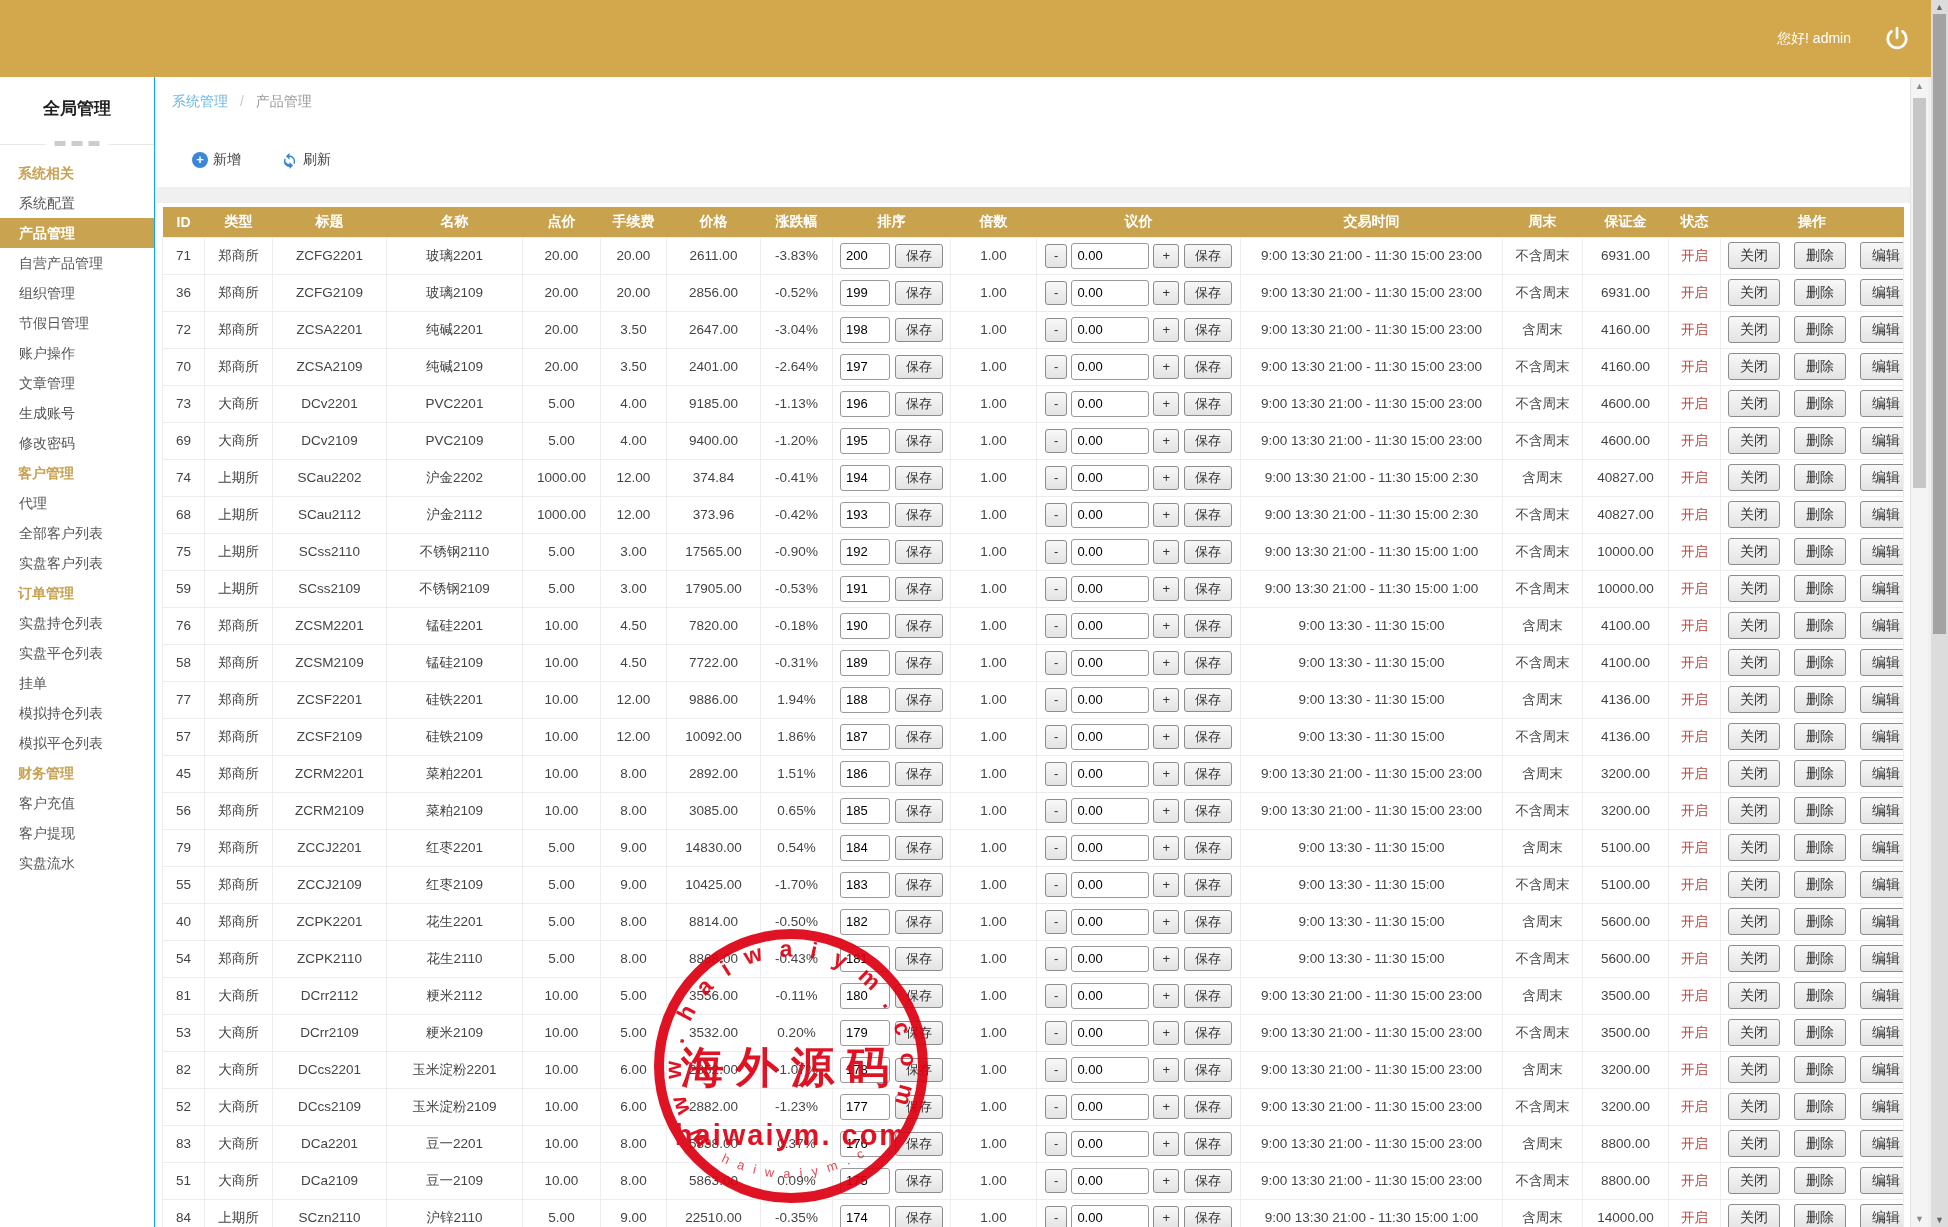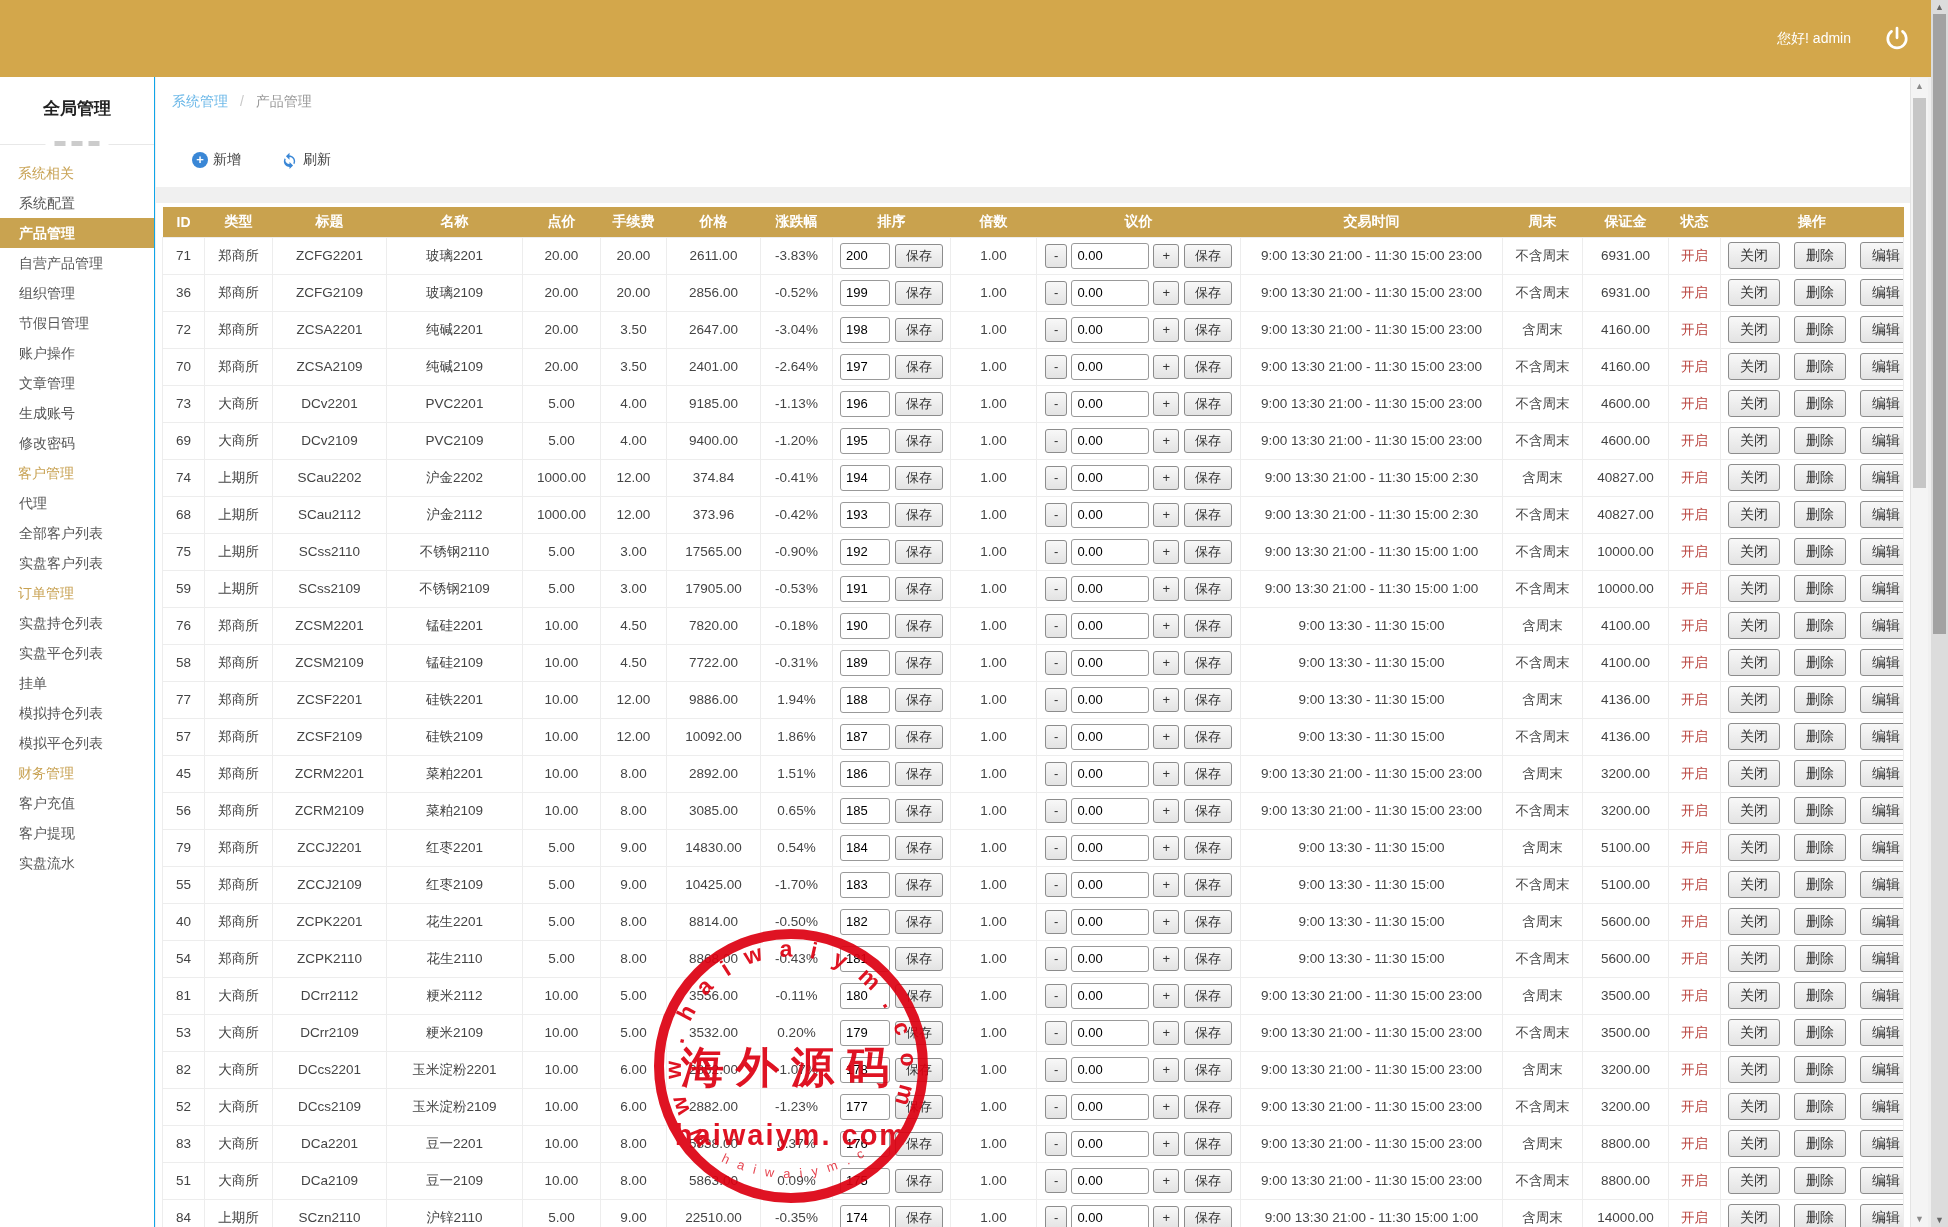--- a/index.html
+++ b/index.html
@@ -15,21 +15,21 @@
   .topbar .greeting { position:absolute; right:80px; top:30px; color:#fff; font-size:14px; }
   .topbar .power { position:absolute; right:20px; top:25px; width:28px; height:28px; cursor:pointer; }
   
   .sidebar { position:absolute; left:0; top:77px; width:155px; height:1150px; background:#fff; border-right:1px solid #0ea5e9; z-index:4; }
   .sidebar-title { margin-top:20px; text-align:center; font-size:17px; font-weight:bold; color:#222; }
   .sidebar-divider { position:relative; margin-top:20px; height:10px; }
   .sidebar-divider .line { position:absolute; left:0; right:0; top:4px; border-top:1px solid #e8e8e8; }
   .sidebar-divider .bars { position:absolute; left:50%; top:1px; transform:translateX(-50%); background:#fff; padding:0 6px; font-size:0; }
   .sidebar-divider .bars i { display:inline-block; width:11px; height:5px; background:#ccc; margin:0 3px; }
   .side-nav { margin-top:8px; }
-  .side-section { height:30px; line-height:30px; padding-left:18px; font-size:14px; font-weight:normal; color:#c8a253; }
+  .side-section { height:30px; line-height:30px; padding-left:18px; font-size:14px; font-weight:bold; color:#c8a253; }
   .side-item { height:30px; line-height:30px; padding-left:19px; font-size:14px; color:#555; cursor:pointer; }
   .side-item.active { background:#c9a350; color:#fff; font-weight:bold; }
   
   .main { position:absolute; left:156px; top:77px; width:1754px; height:1150px; }
   .card-top { position:relative; background:#fff; height:110px;text-decoration:underline; }
   .breadcrumb { position:absolute; left:16px; top:16px; font-size:14px; }
   .breadcrumb .parent { color:#6cb8e8; cursor:pointer; text-decoration:none; }
   .breadcrumb .sep { color:#c8c8c8; margin:0 8px; }
   .breadcrumb .current { color:#999; }
   .add-group { position:absolute; left:36px; top:74px; display:flex; gap:40px; }

